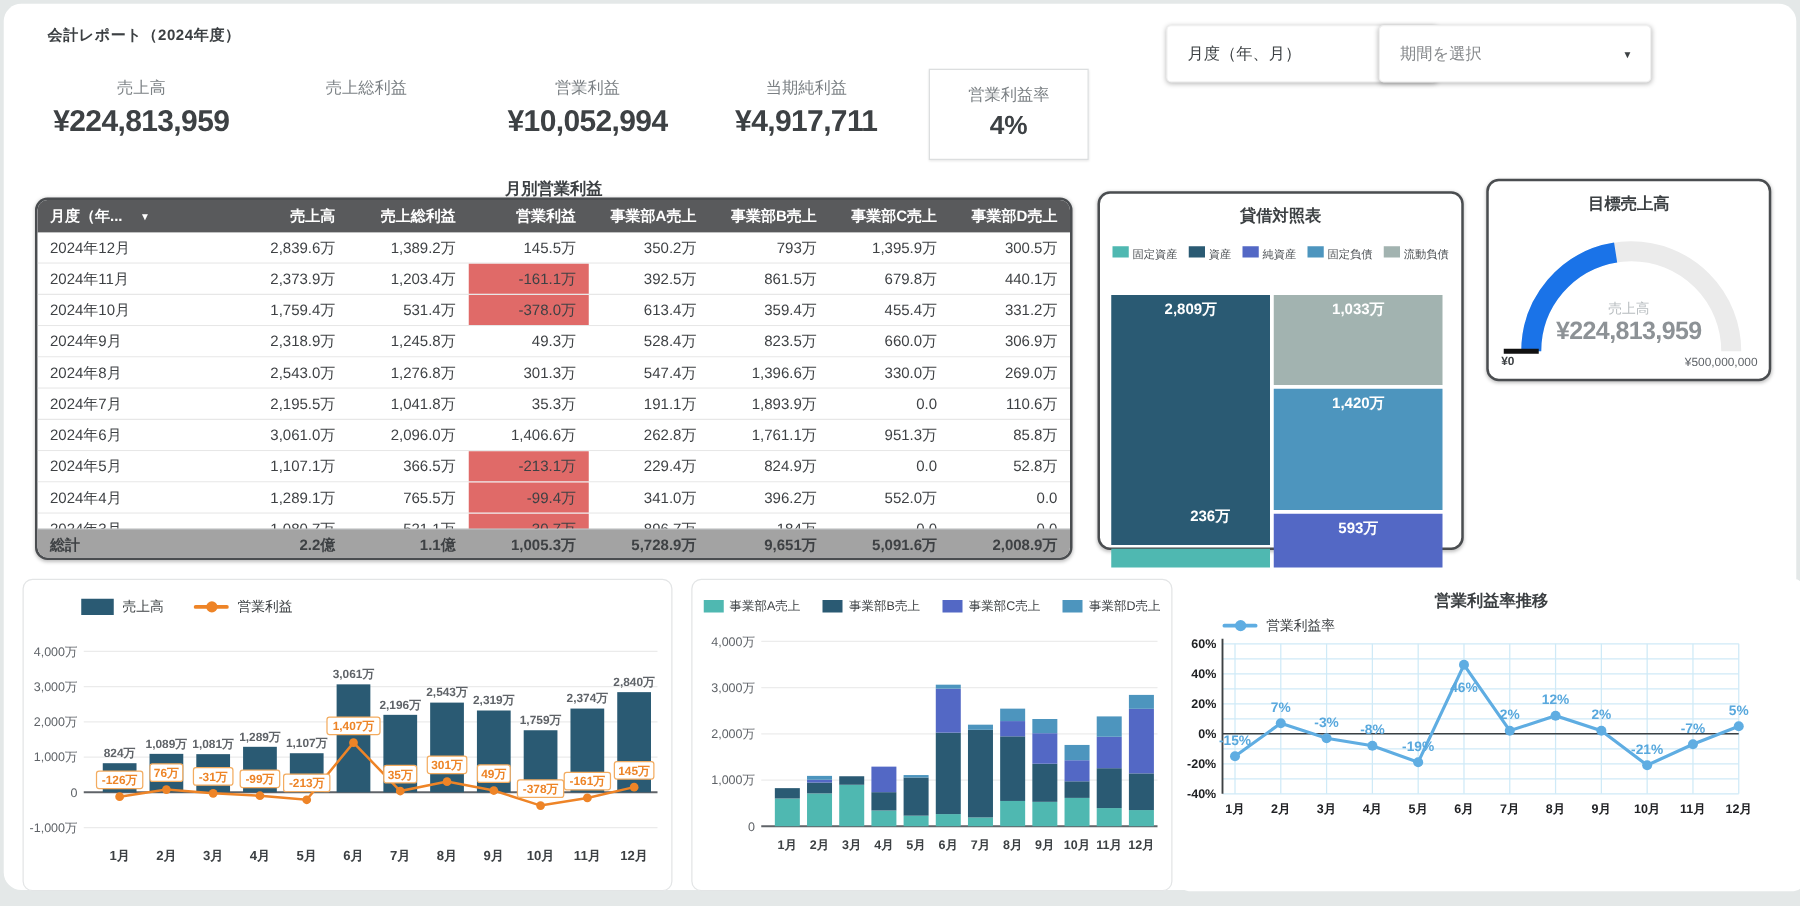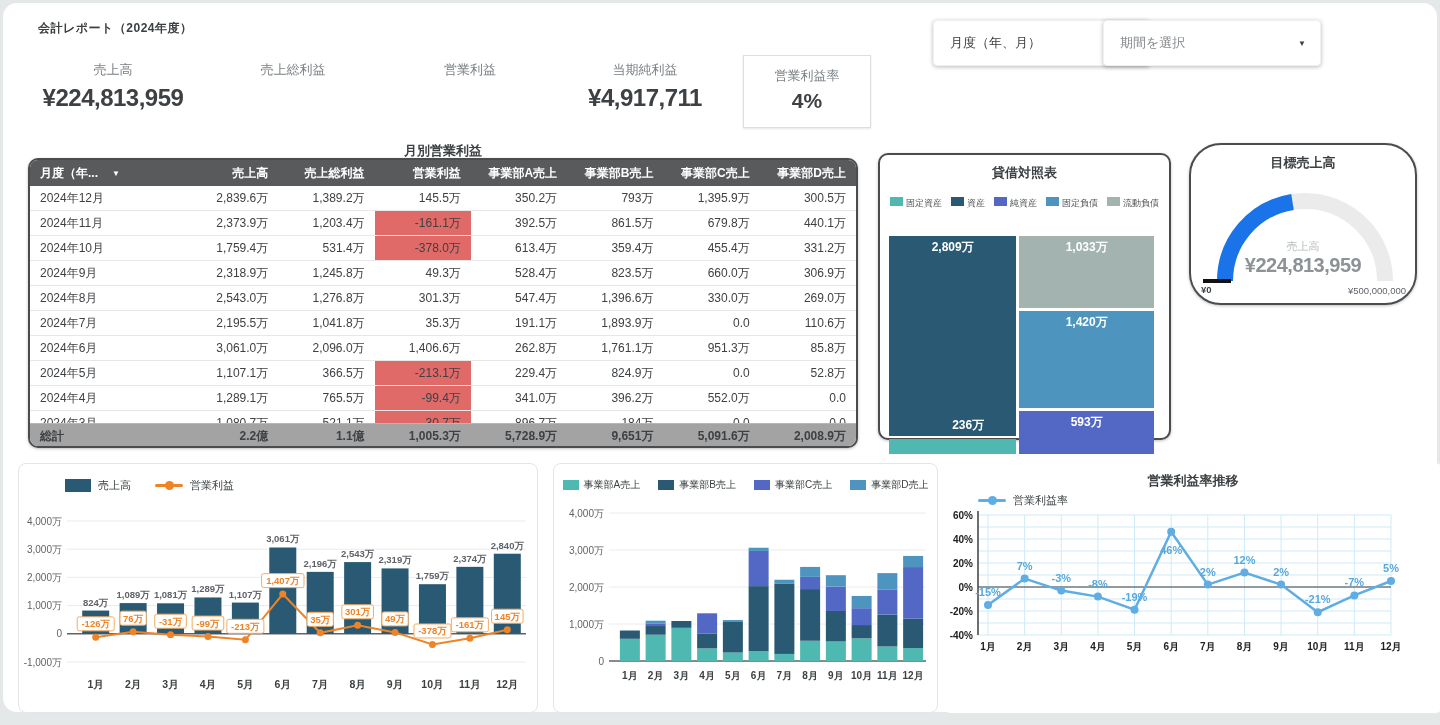--- a/index.html
+++ b/index.html
@@ -33,21 +33,21 @@
   .cell { display:flex; align-items:center; font-size:12px; color:#3e4144; }
   .cell.c0 { width:152px; flex:none; padding-left:10px; }
   .cell.cn { flex:1; justify-content:flex-end; padding-right:10px; }
   .cell.neg { background:#e06a68; }
   .t-total { display:flex; height:25px; border-top:1px solid #b4b6b8; background:#a3a3a3; flex:none; }
   .t-total .cell { font-weight:700; }
   .sort-caret { font-size:8px; color:#fff; margin-left:14px; }
 
   .dark-card { position:absolute; background:#fff; border:2px solid #4a4d50; border-radius:10px; box-shadow:0 1px 3px rgba(0,0,0,.25); }
   #treemap-card { left:875px; top:150px; width:293px; height:287px; }
-  #gauge-card   { left:1186px; top:140px; width:228px; height:162px;border-radius:32px; }
+  #gauge-card   { left:1186px; top:140px; width:228px; height:162px; }
   .card-title { text-align:center; font-size:13px; font-weight:700; color:#3c4043; margin-top:9px; }
 
   .tm-legend { position:absolute; left:0; top:42px; width:100%; display:flex; justify-content:center; gap:9px; }
   .tm-legend .li { display:flex; align-items:flex-start; gap:3px; font-size:9px; color:#4c5054; }
   .sw { display:inline-block; }
   .tm-body { position:absolute; left:9px; top:60px; width:265px; height:218px; display:flex; gap:3px;margin-top:21px; }
   .tm-col { display:flex; flex-direction:column; gap:3px; height:100%; }
   .tm-block { position:relative; }
   .tm-lab { position:absolute; left:0; width:100%; text-align:center; color:#fff; font-size:12px; font-weight:700; }
 
@@ -91,20 +91,21 @@
 
   <div class="kpi" style="left:10px">
     <div class="k-label">売上高</div>
     <div class="k-value">¥224,813,959</div>
   </div>
   <div class="kpi" style="left:190px">
     <div class="k-label">売上総利益</div>
   </div>
   <div class="kpi" style="left:367px">
     <div class="k-label">営業利益</div>
+    <div class="k-value">¥10,052,994</div>
   </div>
   <div class="kpi" style="left:542px">
     <div class="k-label">当期純利益</div>
     <div class="k-value">¥4,917,711</div>
   </div>
   <div class="kpi-rate">
     <div class="k-label">営業利益率</div>
     <div class="k-value">4%</div>
   </div>
 
@@ -255,21 +256,21 @@
         </div>
         <div class="li">
           <span class="sw" style="width: 13px; height: 9px; background: rgb(162, 179, 176);"></span>
           <span>流動負債</span>
         </div>
       </div>
     <div class="tm-body" id="tm-body">
         <div class="tm-col" style="width: 48.6%;">
           <div class="tm-block" style="background: rgb(42, 90, 115); height: 92.8%;">
             <div class="tm-lab" style="top: 3px;">2,809万</div>
-            <div class="tm-lab" style="bottom: 2px; padding-left: 31px;">236万</div>
+            <div class="tm-lab" style="bottom: 14px; padding-left: 31px;">236万</div>
           </div>
           <div class="tm-block" style="background: rgb(79, 184, 177); height: 7.2%;"></div>
         </div>
         <div class="tm-col" style="width: 51.4%;">
           <div class="tm-block" style="background: rgb(162, 179, 176); height: 33.9%;">
             <div class="tm-lab" style="top: 3px;">1,033万</div>
           </div>
           <div class="tm-block" style="background: rgb(77, 149, 190); height: 45.7%;">
             <div class="tm-lab" style="top: 3px;">1,420万</div>
           </div>

